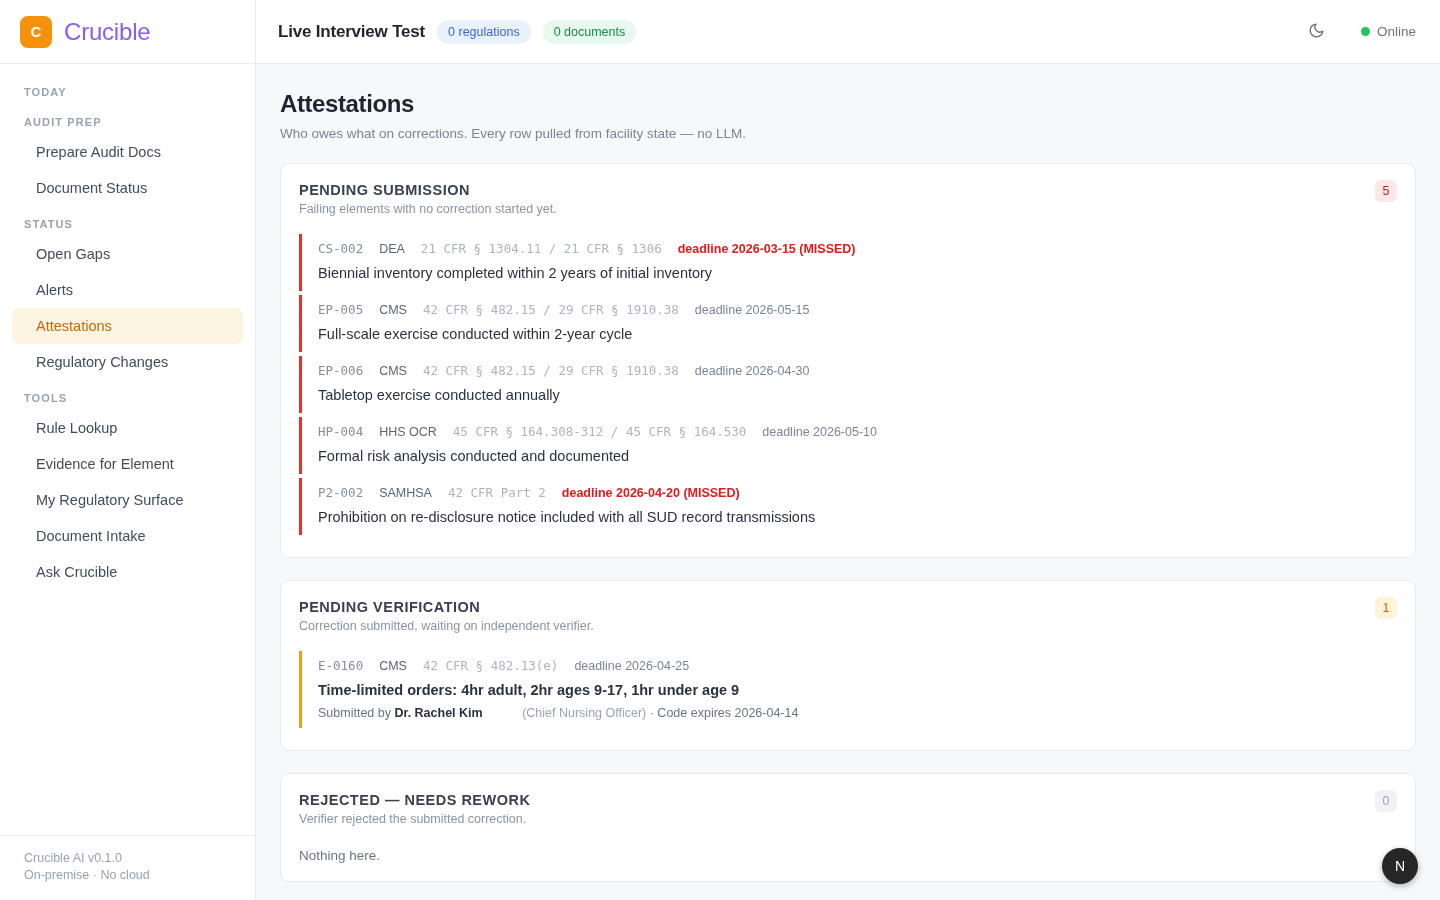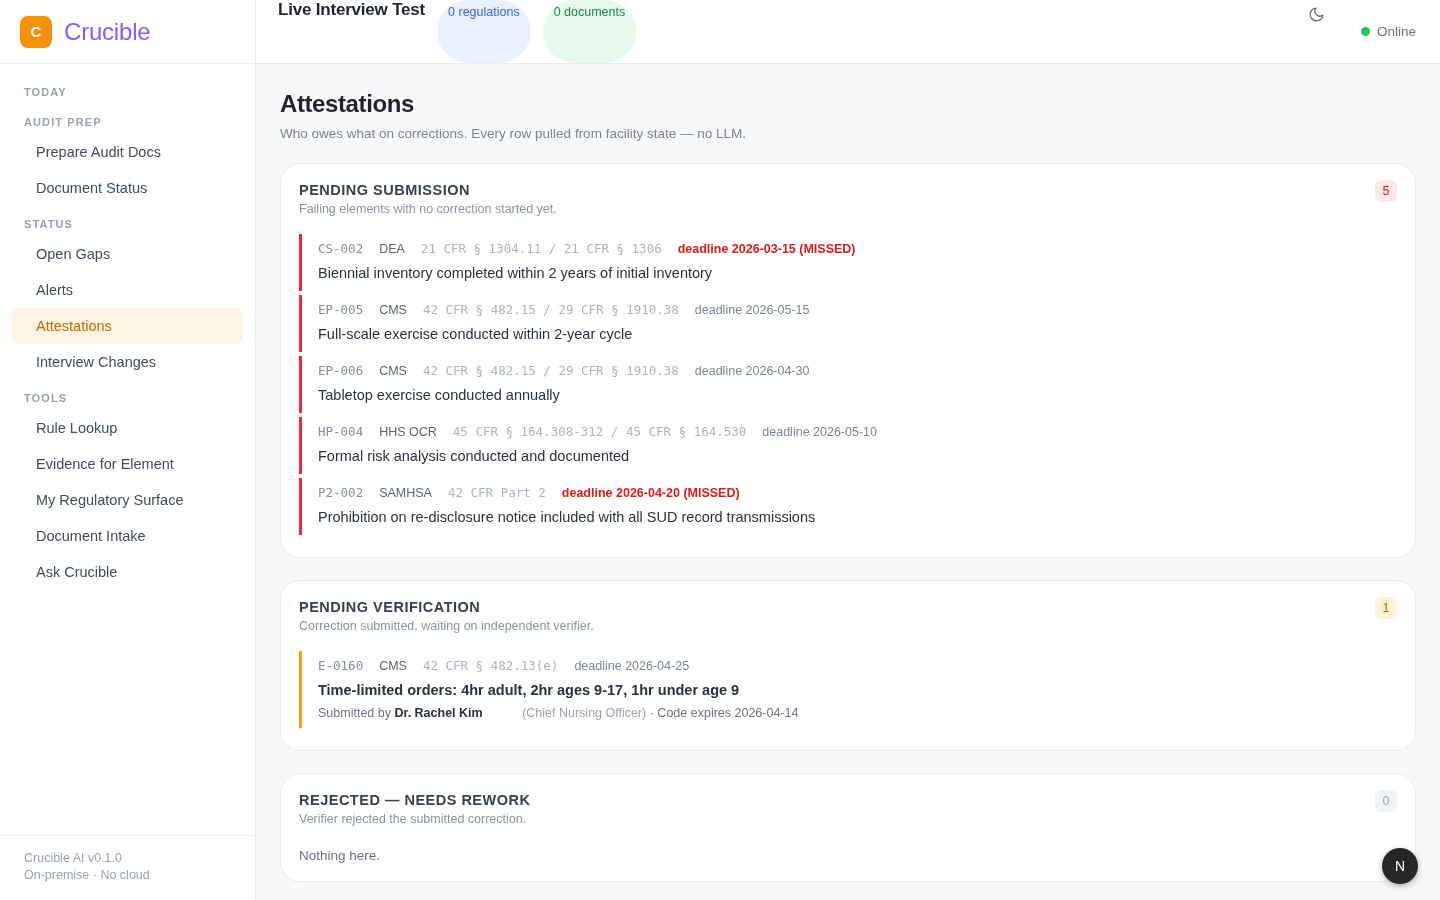--- a/index.html
+++ b/index.html
@@ -52,21 +52,21 @@
     border-top: 1px solid #eceef1;
     padding: 14px 24px 16px 24px;
     font-size: 12.5px; color: #9aa2b1; line-height: 17px;
   }
 
   
   .main { flex: 1 1 auto; height: 900px; display: flex; flex-direction: column; background: #f7f8fa; }
   .topbar {
     height: 64px; flex: 0 0 64px; background: #ffffff;
     border-bottom: 1px solid #e8eaee;
-    display: flex; padding: 0 24px 0 22px; gap: 12px;
+    display: flex; align-items: center; padding: 0 24px 0 22px; gap: 12px;
   }
   .topbar-title { font-size: 17px; font-weight: bold; color: #1f2430; letter-spacing: -0.2px; }
   .pill {
     font-size: 12.5px; padding: 4px 11px; border-radius: 999px; line-height: 16px;
   }
   .pill-blue { background: #eaf1fe; color: #3a64d8; }
   .pill-green { background: #e7f8ee; color: #1b8a4b; }
   .topbar-spacer { flex: 1 1 auto; }
   .icon-btn {
     width: 32px; height: 32px; border-radius: 8px; border: none; background: transparent;
@@ -74,21 +74,21 @@
   }
   .status-wrap { display: flex; align-items: center; gap: 7px; margin-left: 16px; }
   .status-dot { width: 9px; height: 9px; border-radius: 50%; background: #22c55e; }
   .status-text { font-size: 13.5px; color: #737373; }
 
   .content { flex: 1 1 auto; overflow: hidden; padding: 26px 24px 0 24px; position: relative; }
   .page-title { font-size: 24px; font-weight: bold; color: #1f2430; letter-spacing: -0.4px; }
   .page-sub { font-size: 13.5px; color: #7b8495; margin-top: 8px; }
 
   .card {
-    background: #ffffff; border: 1px solid #e8eaee; border-radius: 20px;
+    background: #ffffff; border: 1px solid #e8eaee; border-radius: 9px;
     margin-top: 22px; padding: 18px 20px 18px 18px; position: relative;
   }
   .card-head-title {
     font-size: 14.5px; font-weight: bold; color: #39404f;
     letter-spacing: 0.5px; text-transform: uppercase;
   }
   .card-head-sub { font-size: 12.5px; color: #8b93a3; margin-top: 4px; }
   .card-badge {
     position: absolute; top: 16px; right: 18px;
     min-width: 22px; height: 22px; border-radius: 6px;
@@ -142,21 +142,21 @@
     </div>
     <nav class="nav" id="nav">
         <div class="nav-section first">TODAY</div>
         <div class="nav-section">AUDIT PREP</div>
         <div class="nav-item">Prepare Audit Docs</div>
         <div class="nav-item">Document Status</div>
         <div class="nav-section">STATUS</div>
         <div class="nav-item">Open Gaps</div>
         <div class="nav-item">Alerts</div>
         <div class="nav-item active">Attestations</div>
-        <div class="nav-item">Interview Changes</div>
+        <div class="nav-item">Regulatory Changes</div>
         <div class="nav-section">TOOLS</div>
         <div class="nav-item">Rule Lookup</div>
         <div class="nav-item">Evidence for Element</div>
         <div class="nav-item">My Regulatory Surface</div>
         <div class="nav-item">Document Intake</div>
         <div class="nav-item">Ask Crucible</div>
       </nav>
     <div class="sidebar-footer">
       <div>Crucible AI v0.1.0</div>
       <div>On-premise · No cloud</div>

